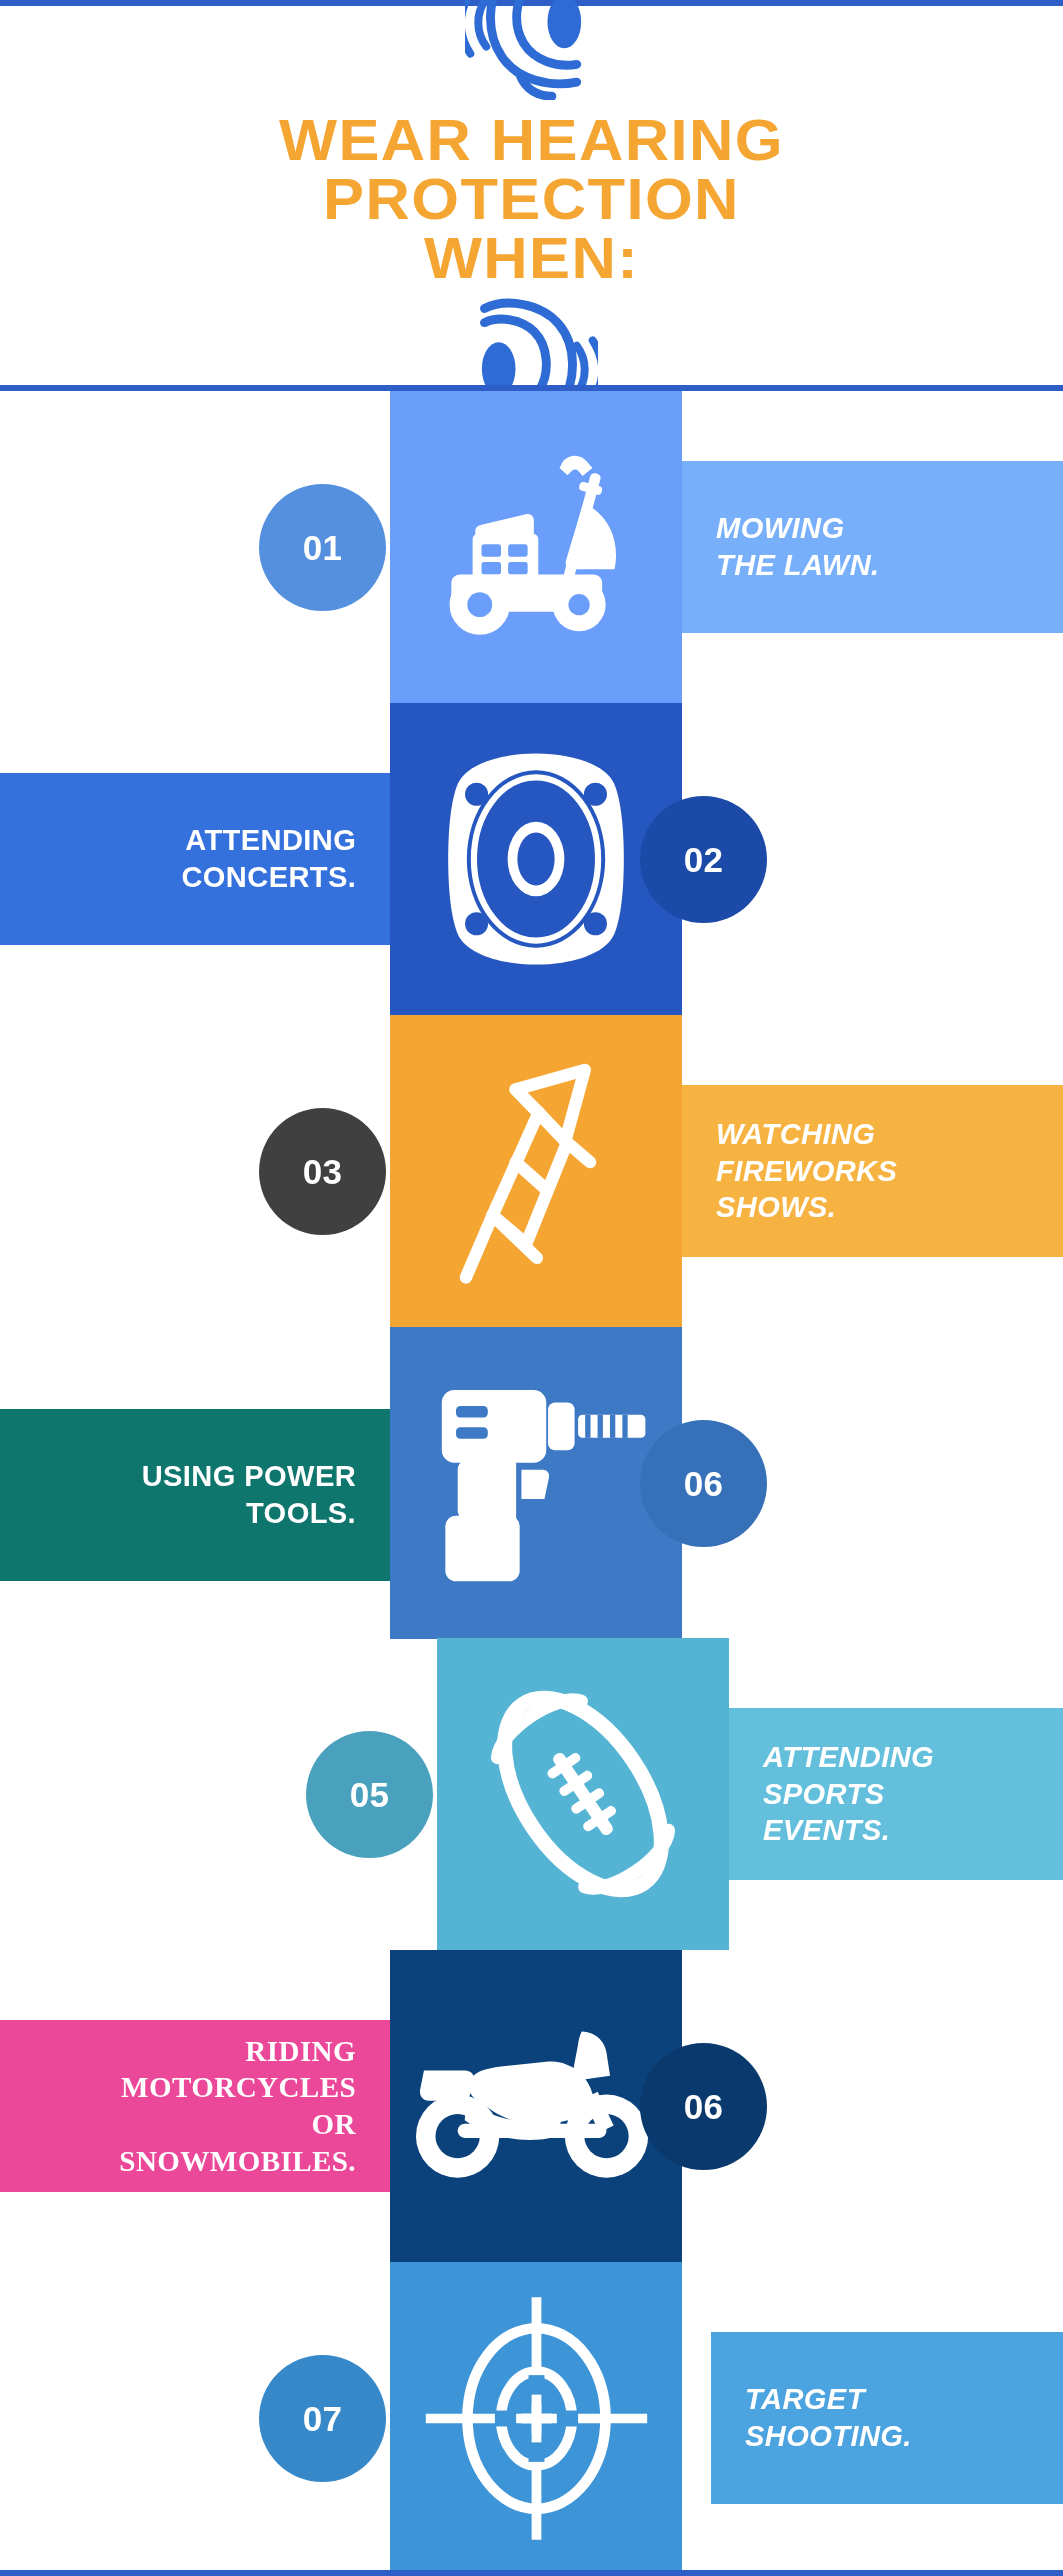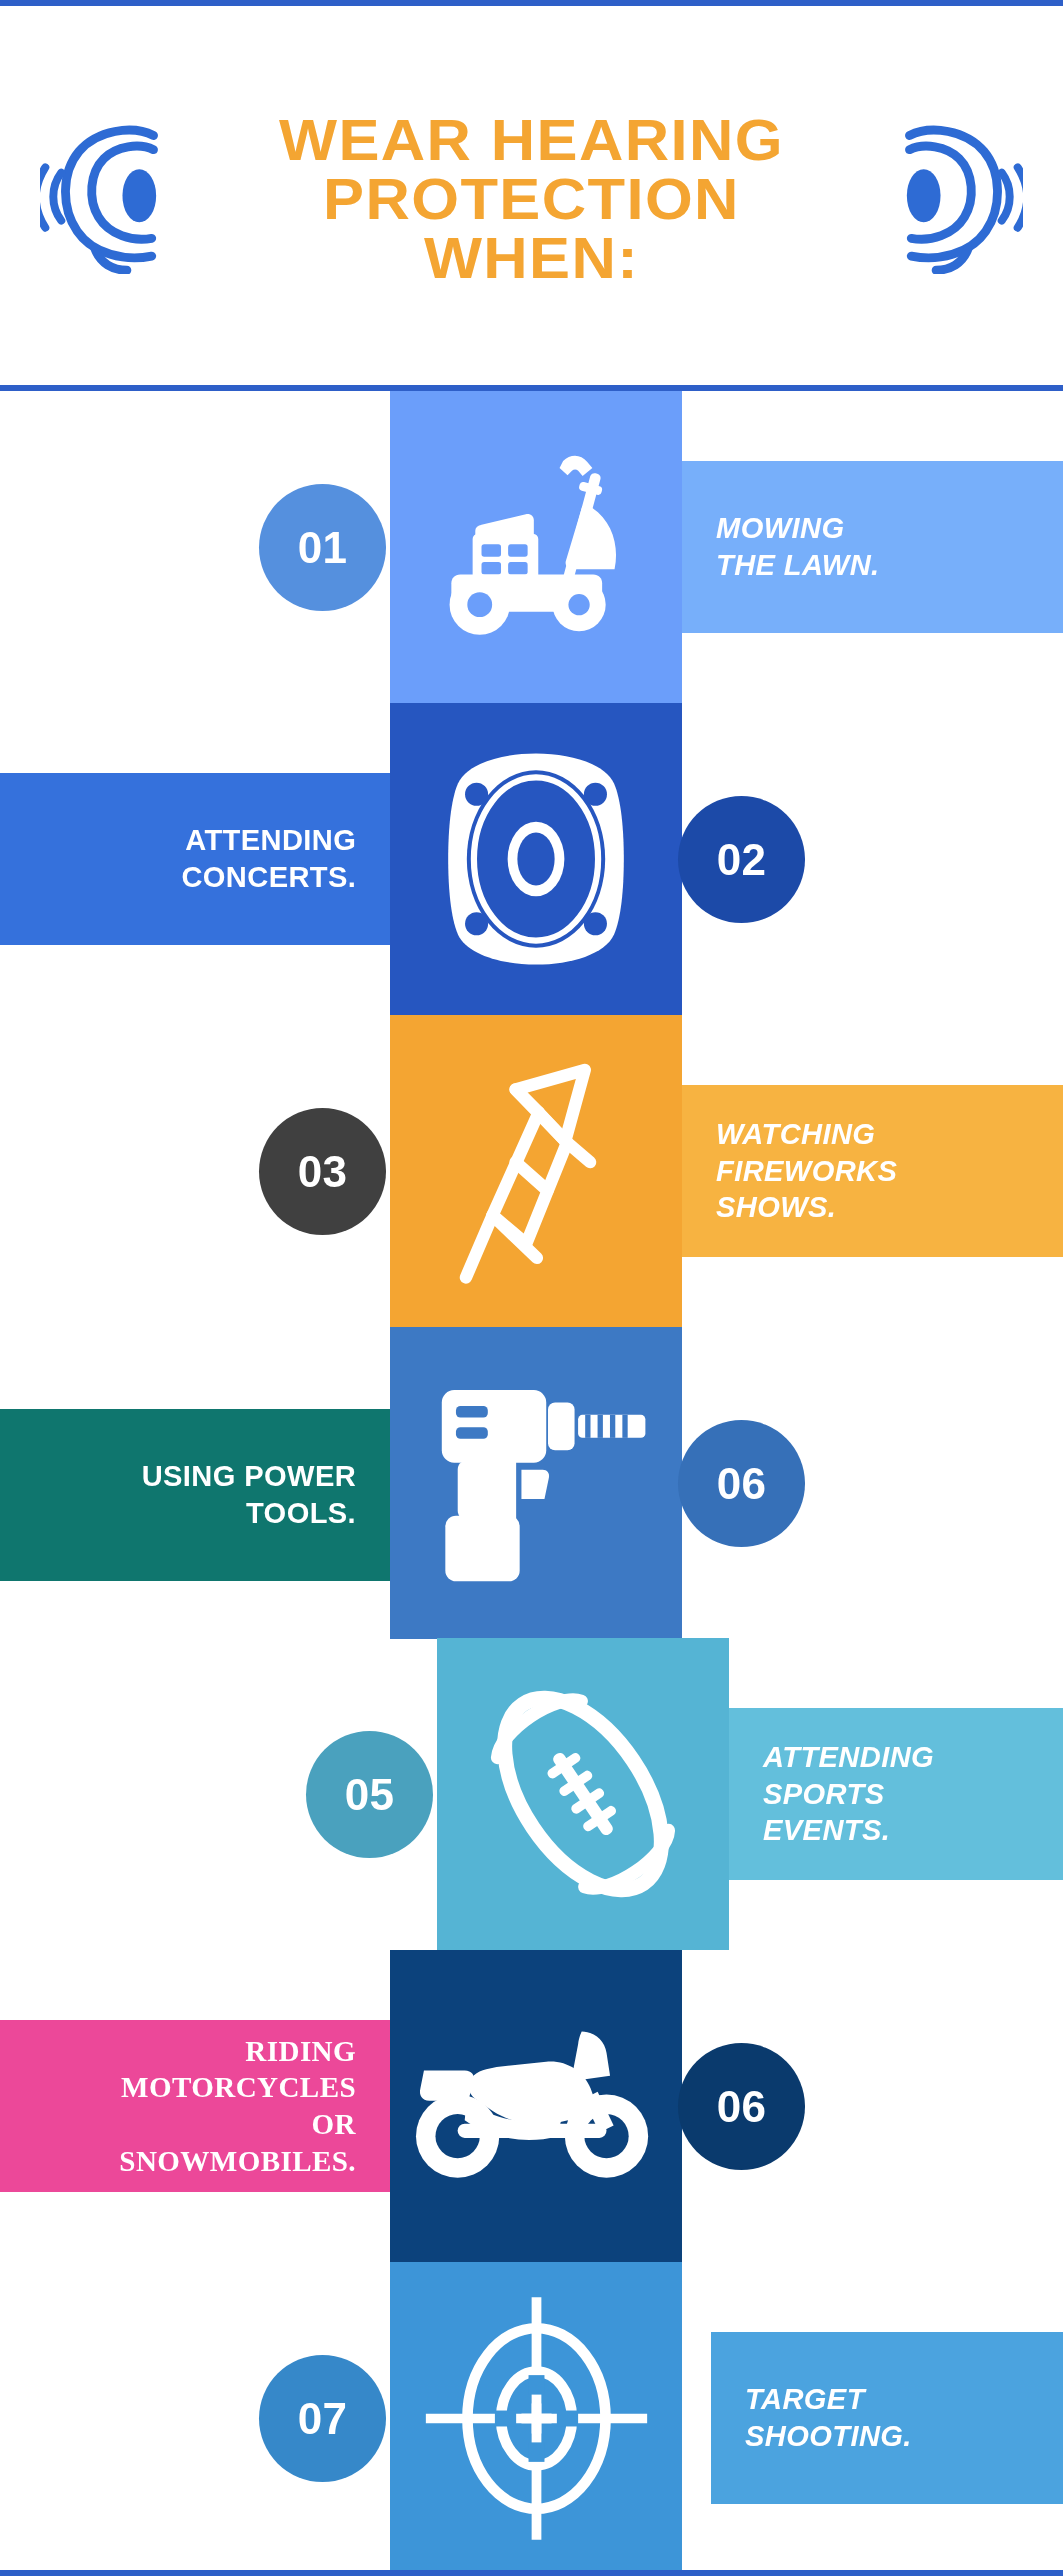--- a/index.html
+++ b/index.html
@@ -23,21 +23,21 @@
     background:#2E5FC8;
   }
   #page-rule-bottom {
     position:absolute; left:0; bottom:0; width:1063px; height:6.2px;
     background:#2E5FC8;
   }
 
   
   #header {
     position:absolute; left:0; top:6.2px; width:1063px; height:378px;
-    display:flex; align-items:center; justify-content:center;
+    display:flex; align-items:center; justify-content:center;flex-direction:column;
   }
   .ear-wrap { flex:0 0 auto; width:177px; display:flex; justify-content:center; }
   #title-block {
     flex:0 0 auto;
     text-align:center;
     width:673px;
     padding-top:7px;
   }
   .title-line {
     color:#F4A532;
@@ -78,26 +78,26 @@
     transform:scaleX(0.97);
   }
   .side-band.left .label-text { transform-origin:right center; }
   .side-band.right .label-text { transform-origin:left center; }
 
   .badge {
     position:absolute; top:93px;
     width:127px; height:127px;
     border-radius:50%;
     display:flex; align-items:center; justify-content:center;
-    color:#ffffff; font-weight:bold; font-size:44px;
+    color:#ffffff; font-weight:bold; font-size:35px;
     letter-spacing:0.4px;
     z-index:5;
   }
   .badge.on-left  { left:259px; }
-  .badge.on-right { left:678px;text-align:center; }
+  .badge.on-right { left:640px;text-align:center; }
 
   .icon-holder { width:266px; height:266px; display:flex; align-items:center; justify-content:center; }
   .icon-holder svg { display:block; }
 </style>
 </head>
 <body>
 
 <div id="page-rule-top" style="background: rgb(46, 95, 200);"></div>
 
 <div id="header">

